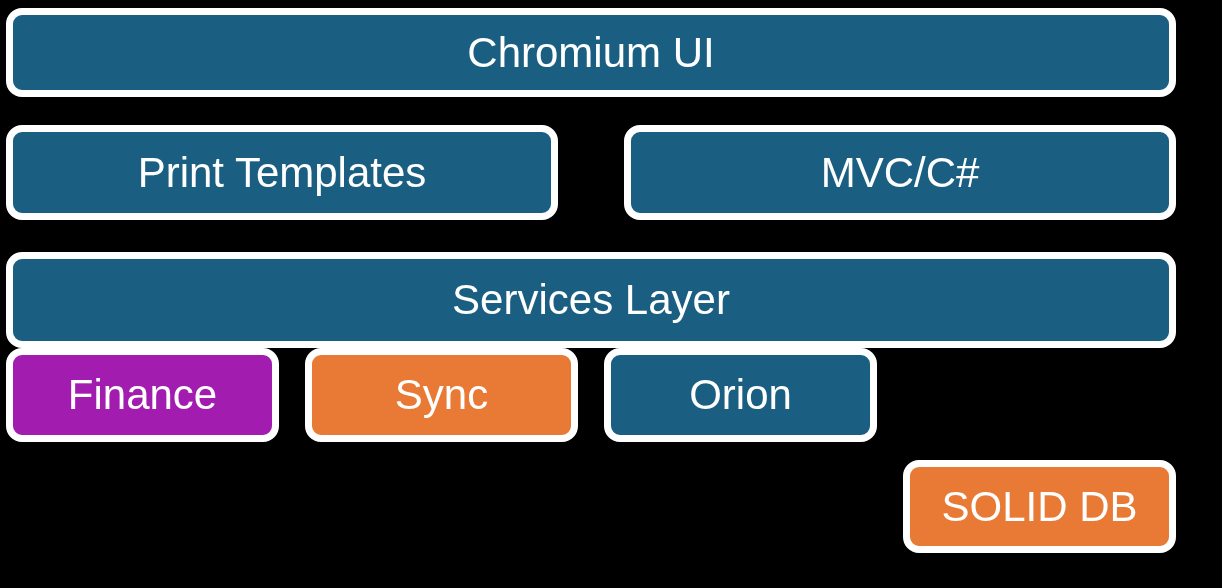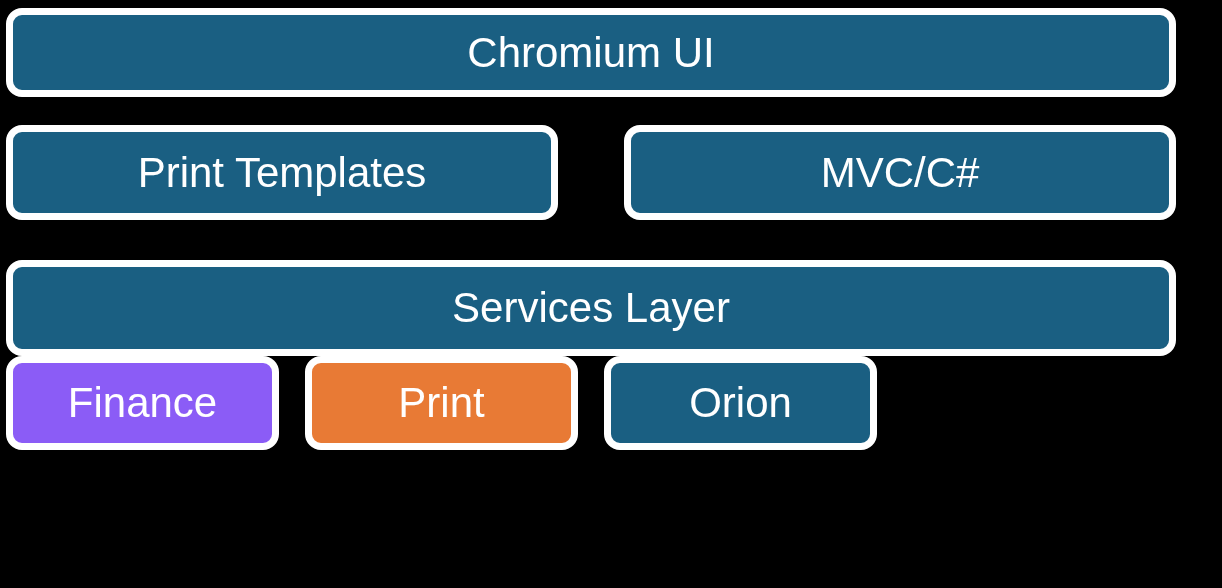--- a/index.html
+++ b/index.html
@@ -15,21 +15,21 @@
     overflow: hidden;
     font-family: "Liberation Sans", sans-serif;
     box-sizing: border-box;
     padding: 8px 20px 0 6px;
   }
   .row {
     display: grid;
     box-sizing: border-box;
   }
   .row-1 { grid-template-columns: 1fr; height: 89px; margin-bottom: 28px; }
-  .row-2 { grid-template-columns: 1fr 1fr; column-gap: 66px; height: 95px; margin-bottom: 40px; }
+  .row-2 { grid-template-columns: 1fr 1fr; column-gap: 66px; height: 95px; margin-bottom: 32px; }
   .row-3 { grid-template-columns: 1fr; height: 96px; }
   .row-4 { grid-template-columns: repeat(4, 1fr); column-gap: 26px; height: 94px; margin-bottom: 18px; }
   .row-5 { grid-template-columns: repeat(4, 1fr); column-gap: 26px; height: 93px; }
   .box {
     box-sizing: border-box;
     border: 7px solid #ffffff;
     border-radius: 16px;
     display: flex;
     align-items: center;
     justify-content: center;
@@ -54,19 +54,22 @@
   <div class="row row-2">
     <div class="box" style="background: rgb(26, 95, 130);">Print Templates</div>
     <div class="box" style="background: rgb(26, 95, 130);">MVC/C#</div>
   </div>
 
   <div class="row row-3">
     <div class="box" style="background: rgb(26, 95, 130);">Services Layer</div>
   </div>
 
   <div class="row row-4">
-    <div class="box" style="background: #8b5cf6;">Finance</div>
-    <div class="box" style="background: rgb(232, 122, 53);">Print</div>
+    <div class="box" style="background: #a21caf;">Finance</div>
+    <div class="box" style="background: rgb(232, 122, 53);">Sync</div>
     <div class="box" style="background: rgb(26, 95, 130);">Orion</div>
   </div>
 
+  <div class="row row-5">
+    <div class="box col-4" style="background: rgb(232, 122, 53);">SOLID DB</div>
+  </div>
 
 </div>
 
 </body></html>

